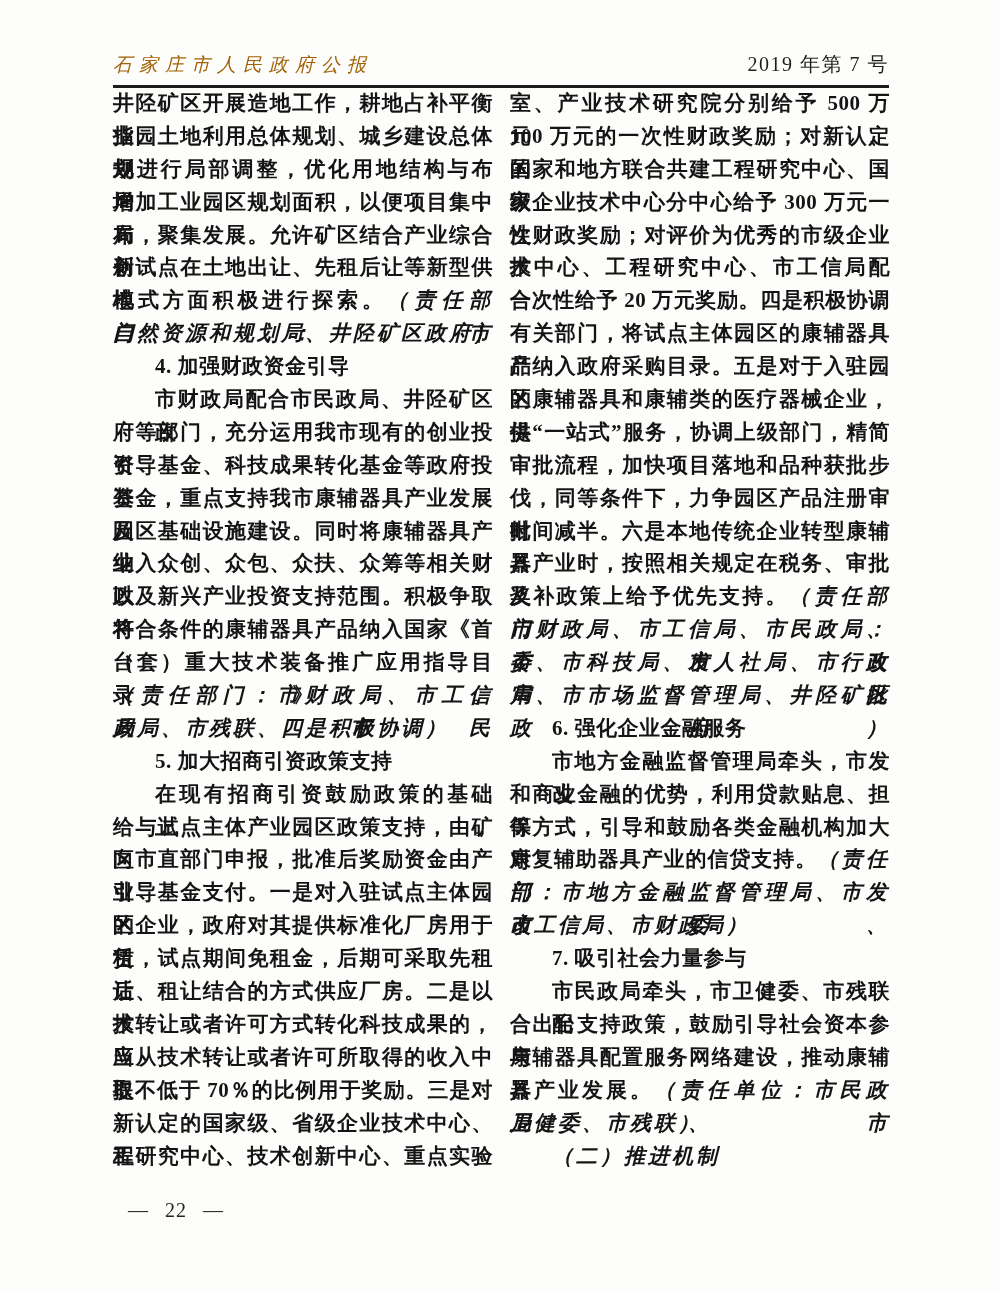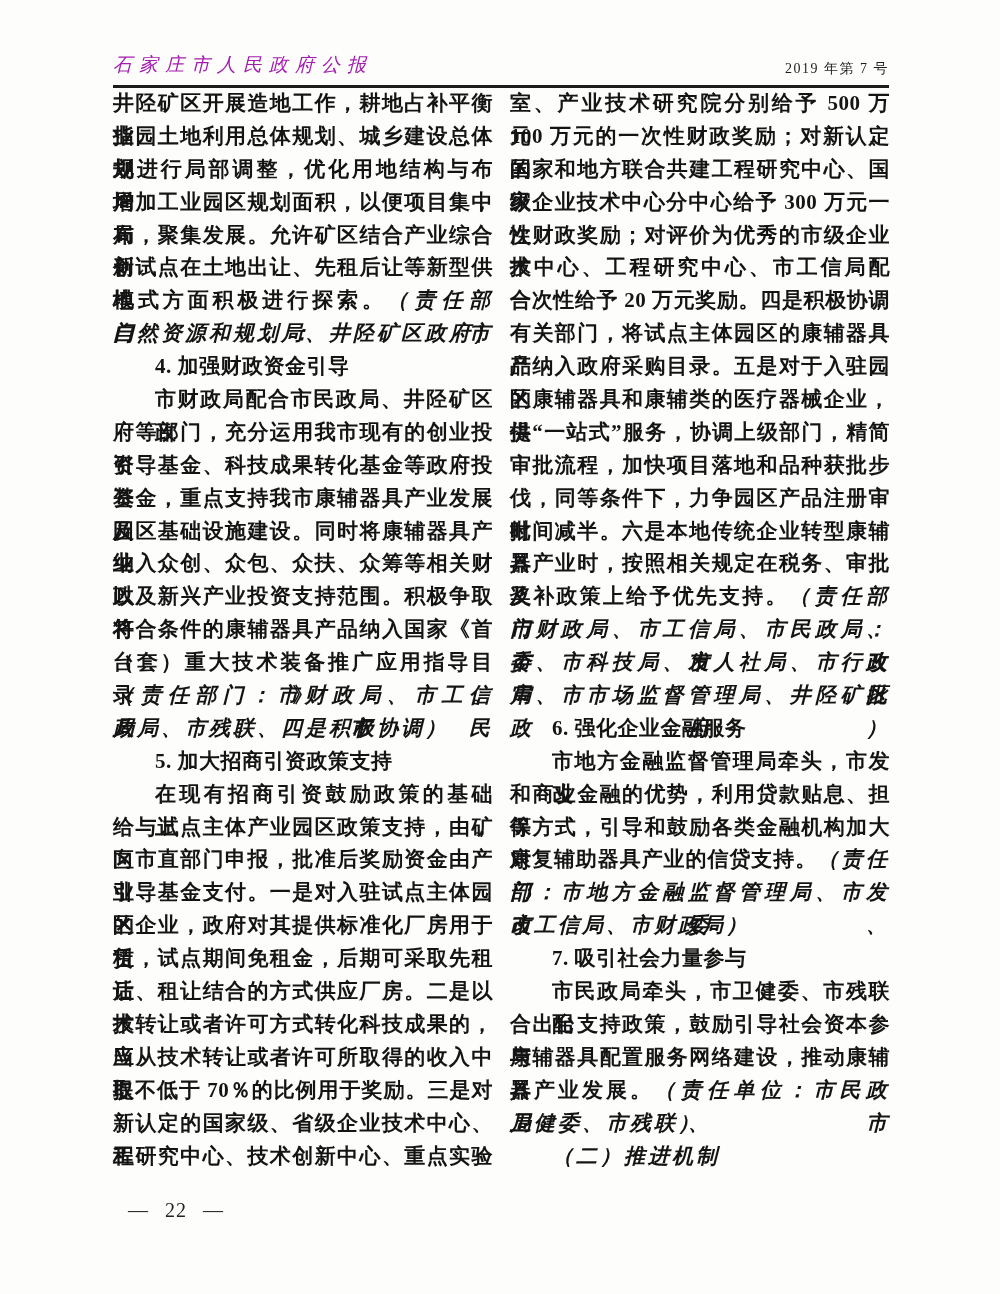--- a/index.html
+++ b/index.html
@@ -17,24 +17,24 @@
   }
   
   .header{
     position:absolute;left:113px;top:40px;width:776px;height:38px;
     display:flex;justify-content:space-between;align-items:flex-end;
     border-bottom:3px solid #1c1c1c;
     padding-bottom:7px;box-sizing:content-box;
   }
   .bulletin-title{
     font-style:italic;
-    font-size:19px;letter-spacing:7px;color:#a21caf;
+    font-size:19px;letter-spacing:7px;color:#a16207;
   }
   .issue-no{
-    font-size:14px;letter-spacing:1.5px;color:#1d1d1d;margin-left:16px;
+    font-size:20px;letter-spacing:1.5px;color:#1d1d1d;margin-left:16px;
   }
   
   .columns{
     position:absolute;left:113px;top:87px;width:777px;
     display:flex;gap:17px;font-weight:bold;
   }
   .col{width:380px;}
   .line{
     font-size:21px;
     line-height:32.9px;

